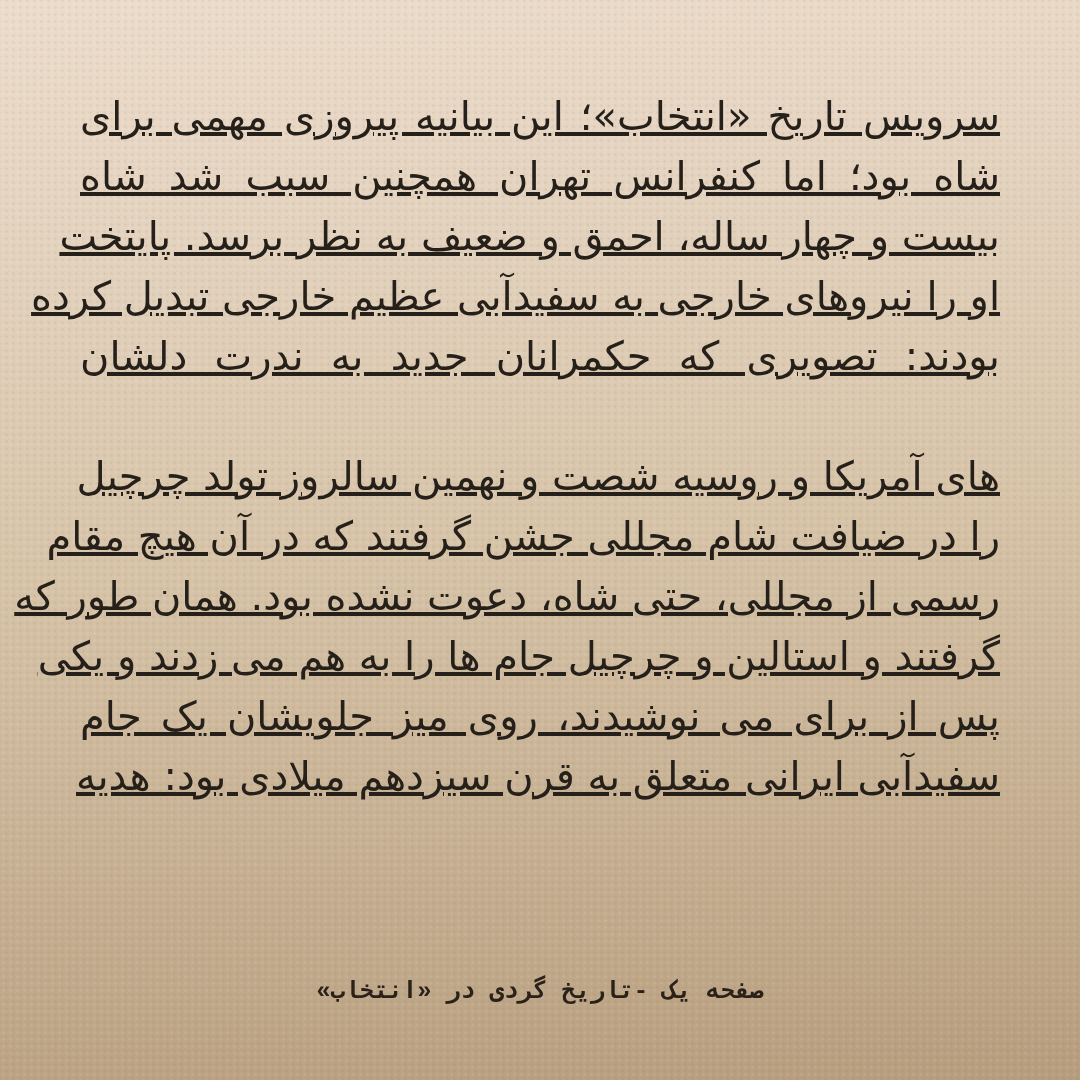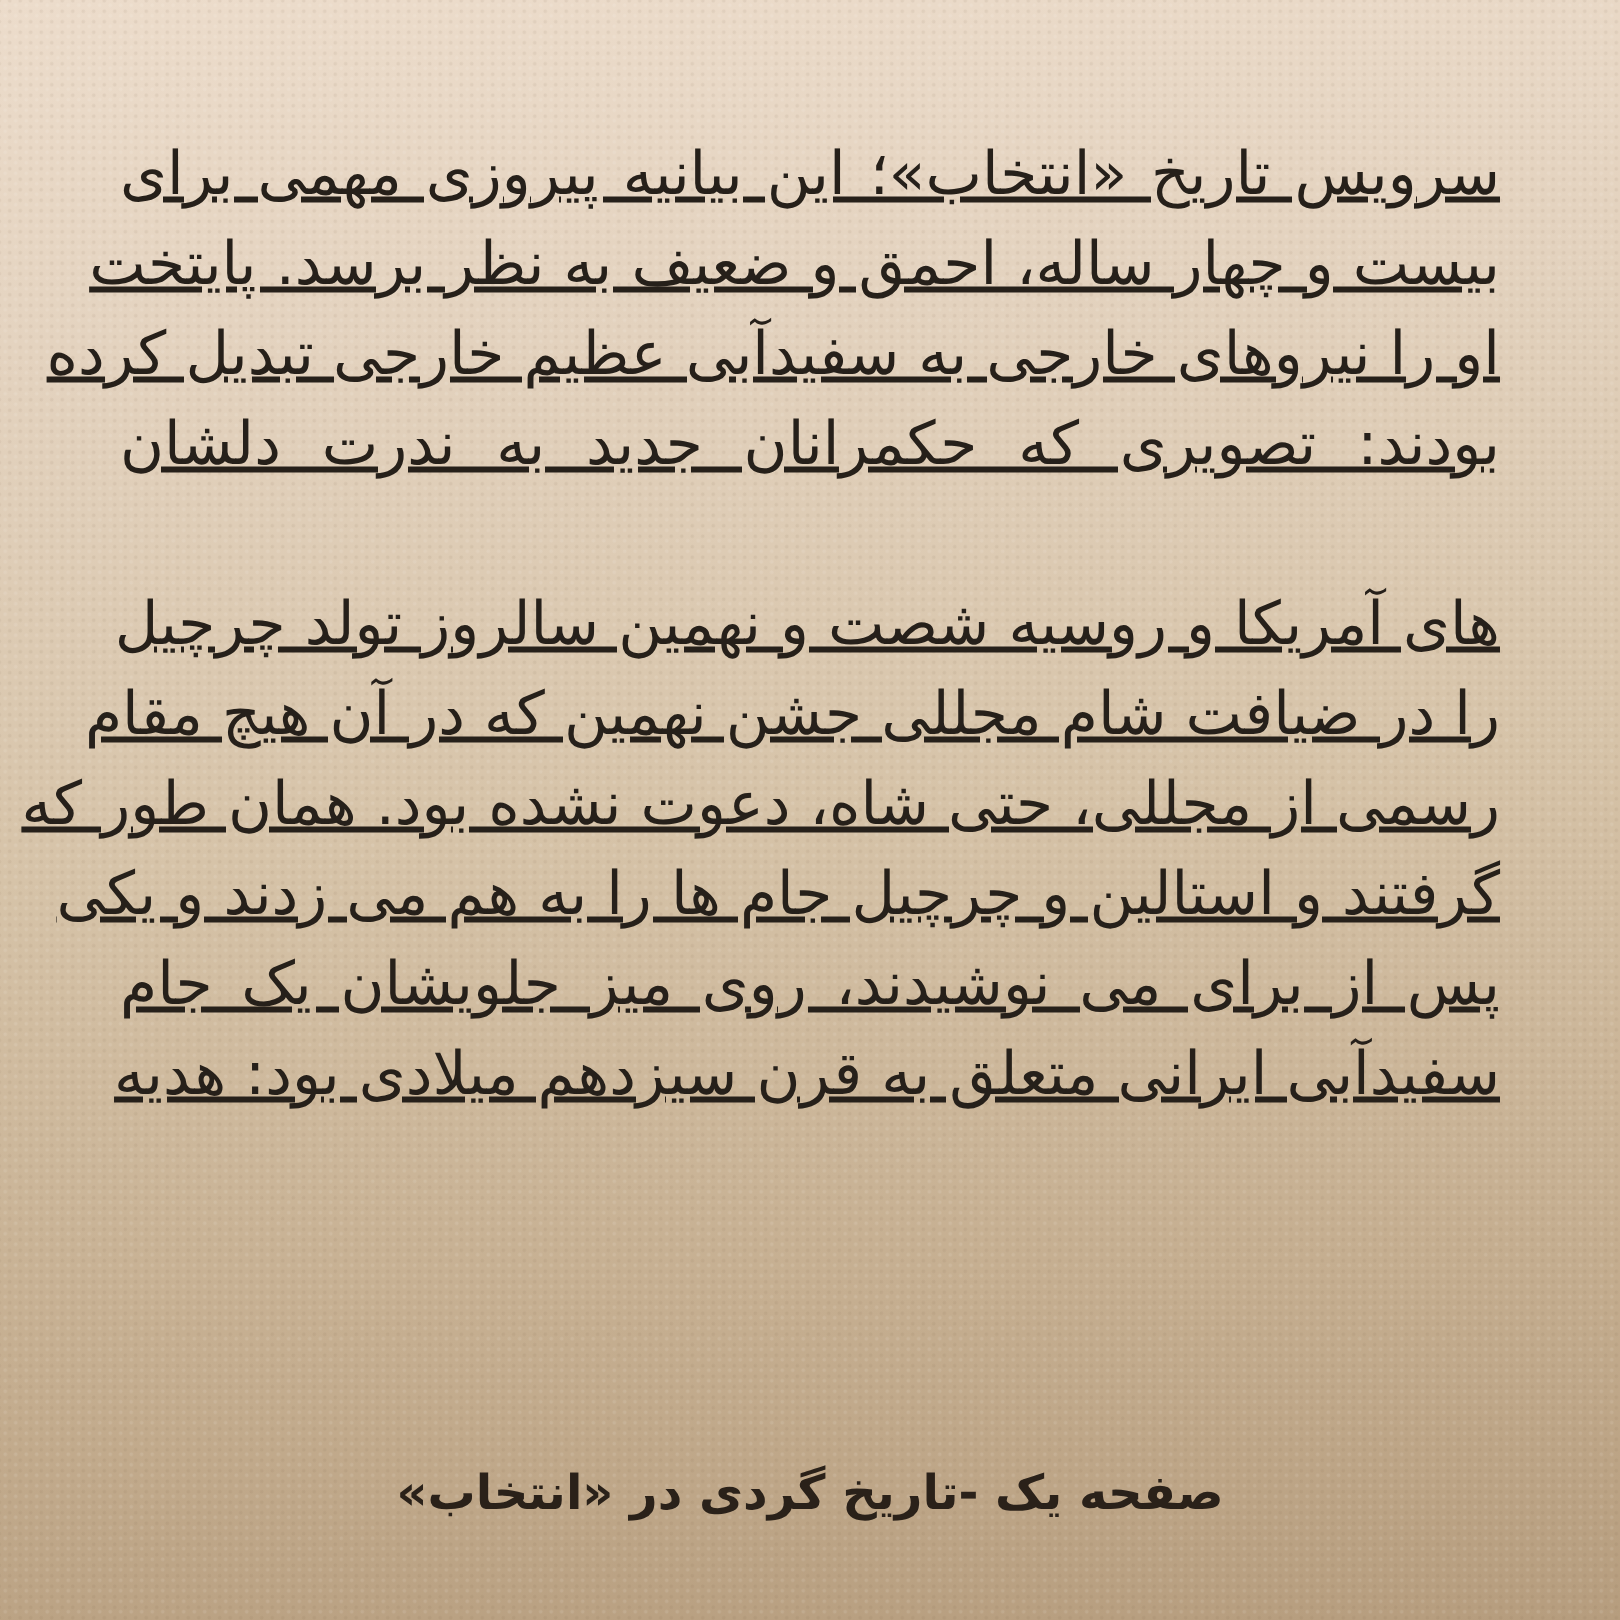--- a/index.html
+++ b/index.html
@@ -52,40 +52,42 @@
   .line.line-end {
     text-align-last: right;
   }
   .footer-caption {
     position: absolute;
     left: 0;
     right: 0;
     top: 976px;
     text-align: center;
     direction: rtl;
-    font-size: 32px;
+    font-size: 24px;
     font-weight: bold;
     color: #2a2119;
+    font-family: Liberation Mono, monospace;
   }
 </style>
 </head>
 <body>
 
 <div class="texture-overlay"></div>
 
 <div class="article">
   <div class="para">
     <div class="line">سرویس تاریخ «انتخاب»؛ این بیانیه پیروزی مهمی برای</div>
+    <div class="line">شاه بود؛ اما کنفرانس تهران همچنین سبب شد شاه</div>
     <div class="line">بیست و چهار ساله، احمق و ضعیف به نظر برسد. پایتخت</div>
     <div class="line">او را نیروهای خارجی به سفیدآبی عظیم خارجی تبدیل کرده</div>
     <div class="line">بودند: تصویری که حکمرانان جدید به ندرت دلشان</div>
   </div>
   <div class="para">
     <div class="line">های آمریکا و روسیه شصت و نهمین سالروز تولد چرچیل</div>
-    <div class="line">را در ضیافت شام مجللی جشن نهمین که در آن هیچ مقام</div>
+    <div class="line">را در ضیافت شام مجللی جشن گرفتند که در آن هیچ مقام</div>
     <div class="line">رسمی از مجللی، حتی شاه، دعوت نشده بود. همان طور که</div>
     <div class="line">گرفتند و استالین و چرچیل جام ها را به هم می زدند و یکی</div>
     <div class="line">پس از برای می نوشیدند، روی میز جلویشان یک جام</div>
     <div class="line">سفیدآبی ایرانی متعلق به قرن سیزدهم میلادی بود: هدیه</div>
   </div>
 </div>
 
 <div class="footer-caption">صفحه یک -تاریخ گردی در «انتخاب»</div>
 
 </body></html>

